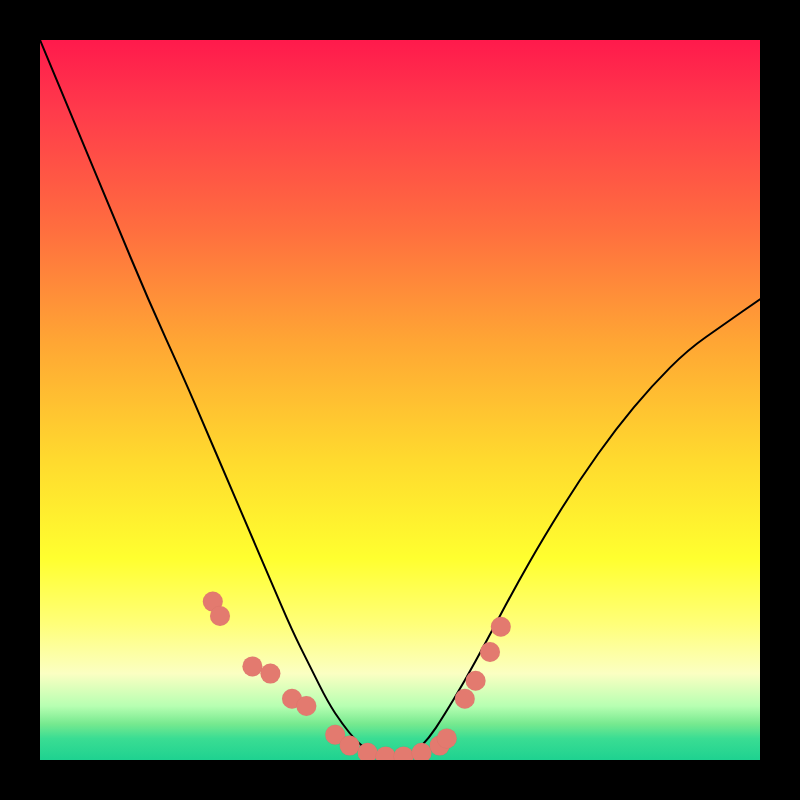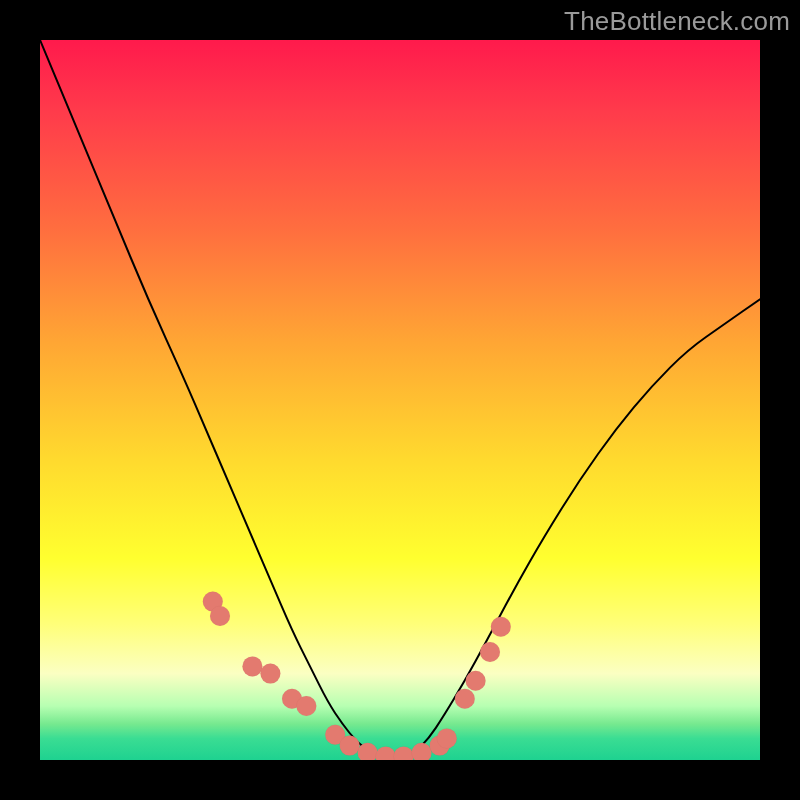--- a/index.html
+++ b/index.html
@@ -61,21 +61,20 @@
   .dot {
     fill: #e37a6f;
     stroke: rgba(0,0,0,0.05);
     stroke-width: 0.5;
   }
 </style>
 </head>
 <body>
 
 <div class="frame">
-  <div class="watermark">TheBottleneck.com</div>
 
   <div class="plot-area">
     <svg class="curve" viewBox="0 0 720 720" preserveAspectRatio="none">
       <path id="curve-path" fill="none" stroke="#000" stroke-width="2" stroke-linecap="round" d="M 0.0 0.0 Q 0.0 0.0 18.0 43.2 Q 36.0 86.4 54.0 129.6 Q 72.0 172.8 90.0 216.0 Q 108.0 259.2 126.0 298.8 Q 144.0 338.4 154.8 363.6 Q 165.6 388.8 176.4 414.0 Q 187.2 439.2 198.0 464.4 Q 208.8 489.6 219.6 514.8 Q 230.4 540.0 241.2 565.2 Q 252.0 590.4 261.0 608.4 Q 270.0 626.4 279.0 644.4 Q 288.0 662.4 295.2 673.2 Q 302.4 684.0 309.6 693.0 Q 316.8 702.0 324.0 707.4 Q 331.2 712.8 338.4 714.6 Q 345.6 716.4 352.8 716.4 Q 360.0 716.4 367.2 714.6 Q 374.4 712.8 381.6 705.6 Q 388.8 698.4 396.0 687.6 Q 403.2 676.8 414.0 658.8 Q 424.8 640.8 435.6 621.0 Q 446.4 601.2 460.8 574.2 Q 475.2 547.2 489.6 522.0 Q 504.0 496.8 522.0 468.0 Q 540.0 439.2 558.0 414.0 Q 576.0 388.8 594.0 367.2 Q 612.0 345.6 630.0 327.6 Q 648.0 309.6 666.0 297.0 Q 684.0 284.4 702.0 271.8 T 720.0 259.2"></path>
       <g id="dots">
           <circle cx="172.8" cy="561.6" r="10" class="dot"></circle>
           <circle cx="180.0" cy="576.0" r="10" class="dot"></circle>
           <circle cx="212.4" cy="626.4" r="10" class="dot"></circle>
           <circle cx="230.4" cy="633.6" r="10" class="dot"></circle>
           <circle cx="252.0" cy="658.8" r="10" class="dot"></circle>

